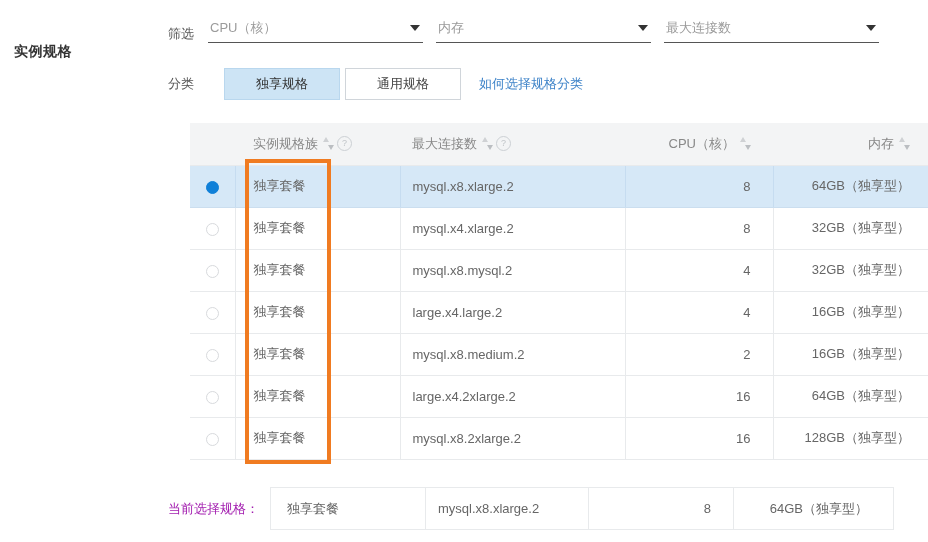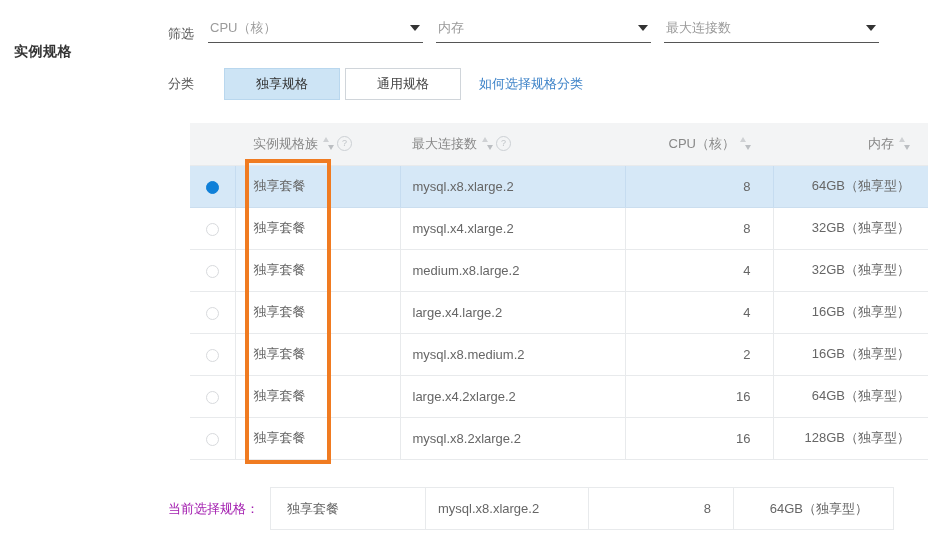--- a/index.html
+++ b/index.html
@@ -348,21 +348,21 @@
       <tr>
         <td class="col-radio"><span class="radio"></span></td>
         <td class="col-family">独享套餐</td>
         <td class="col-code">mysql.x4.xlarge.2</td>
         <td class="col-cpu">8</td>
         <td class="col-mem">32GB（独享型）</td>
       </tr>
       <tr>
         <td class="col-radio"><span class="radio"></span></td>
         <td class="col-family">独享套餐</td>
-        <td class="col-code">medium.x8.large.2</td>
+        <td class="col-code">mysql.x8.mysql.2</td>
         <td class="col-cpu">4</td>
         <td class="col-mem">32GB（独享型）</td>
       </tr>
       <tr>
         <td class="col-radio"><span class="radio"></span></td>
         <td class="col-family">独享套餐</td>
         <td class="col-code">large.x4.large.2</td>
         <td class="col-cpu">4</td>
         <td class="col-mem">16GB（独享型）</td>
       </tr>

